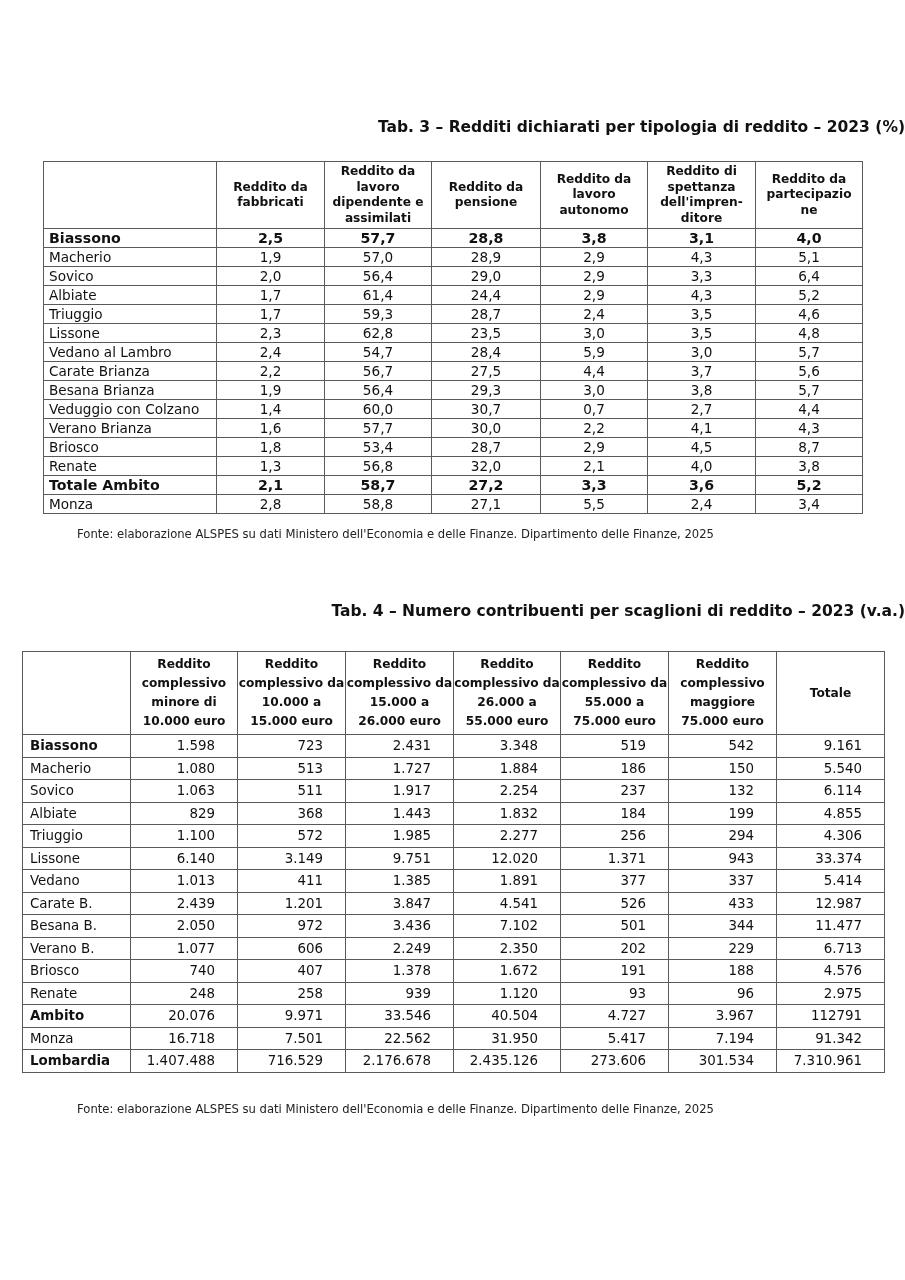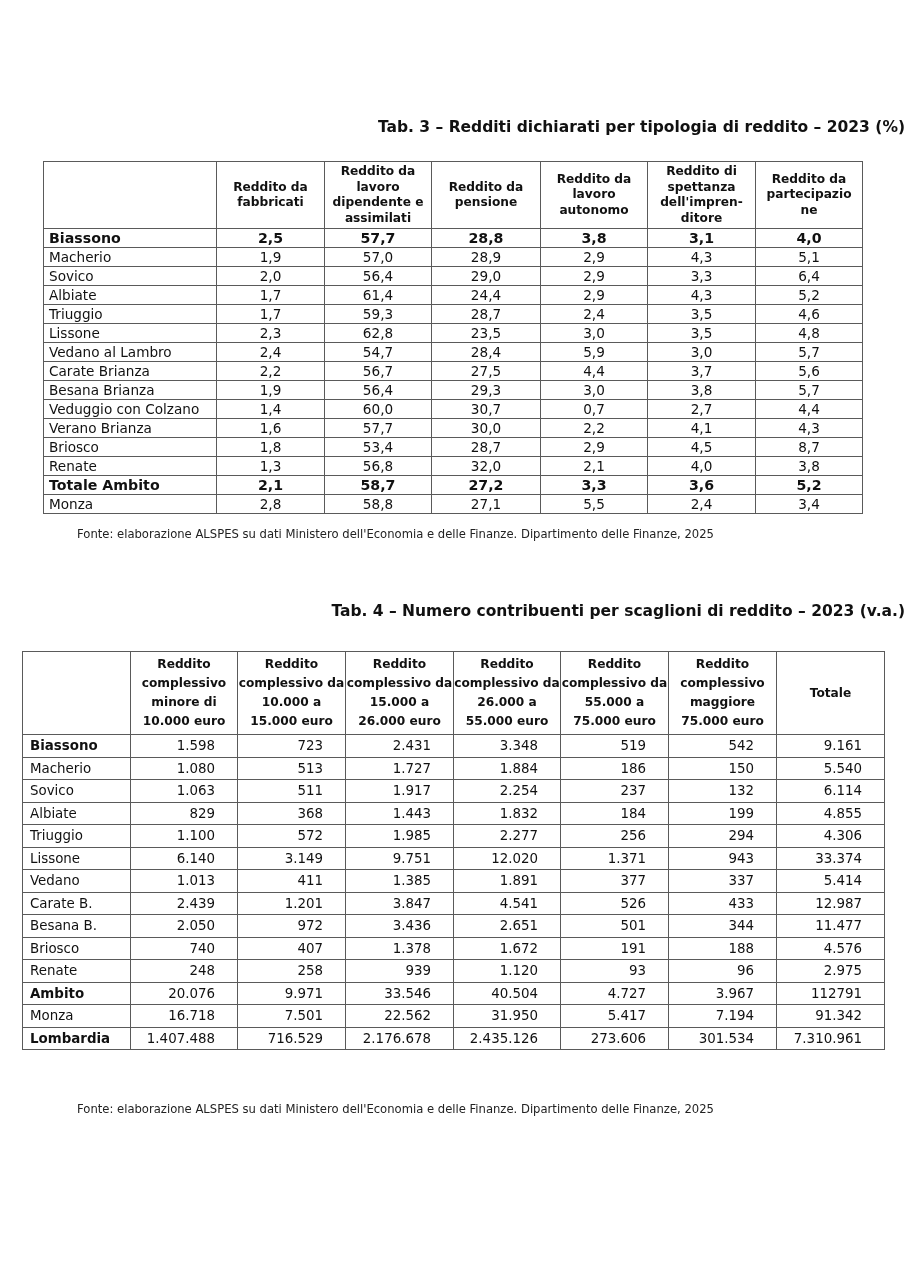--- a/index.html
+++ b/index.html
@@ -311,24 +311,34 @@
         <td class="num">4.541</td>
         <td class="num">526</td>
         <td class="num">433</td>
         <td class="tot">12.987</td>
       </tr>
       <tr>
         <td class="name">Besana B.</td>
         <td class="num">2.050</td>
         <td class="num">972</td>
         <td class="num">3.436</td>
-        <td class="num">2.651</td>
+        <td class="num">7.102</td>
         <td class="num">501</td>
         <td class="num">344</td>
         <td class="tot">11.477</td>
+      </tr>
+      <tr>
+        <td class="name">Verano B.</td>
+        <td class="num">1.077</td>
+        <td class="num">606</td>
+        <td class="num">2.249</td>
+        <td class="num">2.350</td>
+        <td class="num">202</td>
+        <td class="num">229</td>
+        <td class="tot">6.713</td>
       </tr>
       <tr>
         <td class="name">Briosco</td>
         <td class="num">740</td>
         <td class="num">407</td>
         <td class="num">1.378</td>
         <td class="num">1.672</td>
         <td class="num">191</td>
         <td class="num">188</td>
         <td class="tot">4.576</td>

